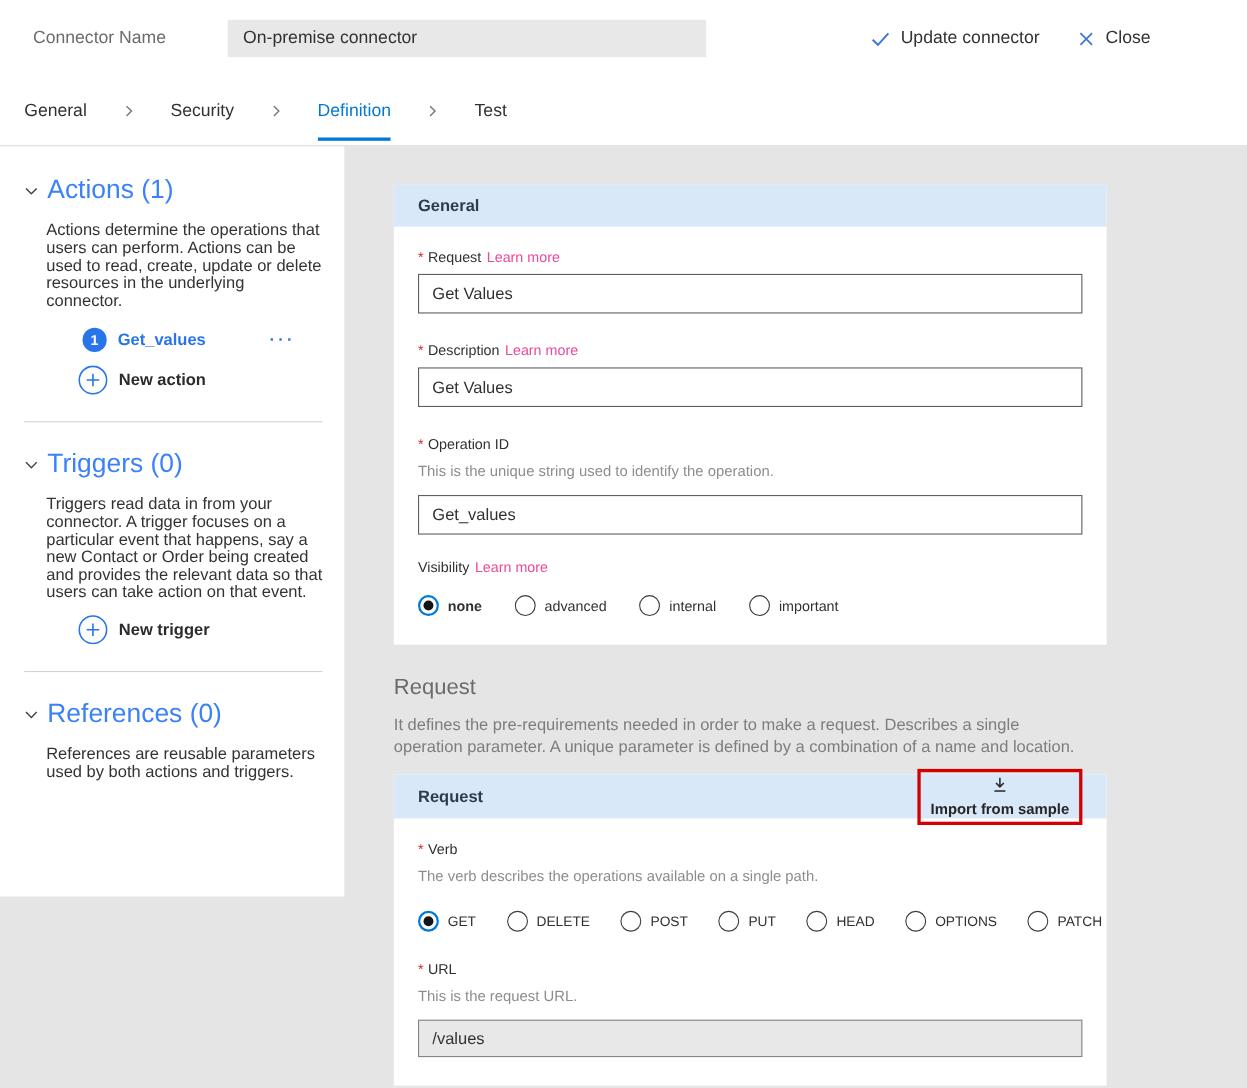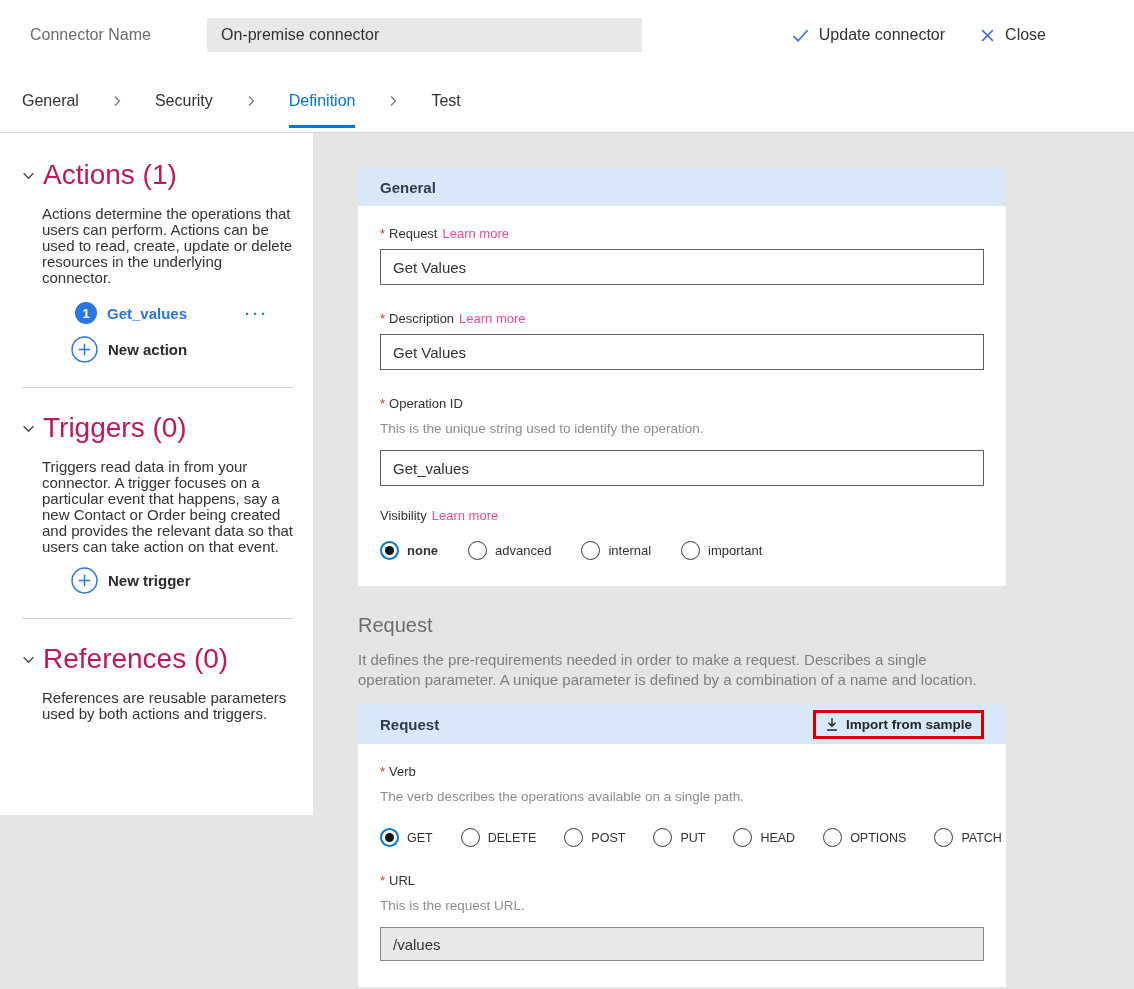--- a/index.html
+++ b/index.html
@@ -22,21 +22,21 @@
   .tab.active { color:#0078d4; }
   .tab.active::after { content:''; position:absolute; left:0; right:0; bottom:4px; height:3px; background:#0078d4; }
   .tab-sep { display:flex; align-items:center; color:#777; }
 
   
   .page-bg { position:relative; height:856px; background:#e5e5e5; overflow:hidden; }
 
   
   .sidebar { position:absolute; left:0; top:0; width:313px; height:682px; background:#fff; padding:26px 20px 0 22px; }
   .side-title-row { display:flex; align-items:center; gap:8px; cursor:pointer; margin-bottom:15px; }
-  .side-title { font-size:28px; color:#be185d; }
+  .side-title { font-size:24px; color:#3b82f6; }
   .side-desc { margin-left:20px; font-size:15px; line-height:16px; color:#333; }
   .side-row { display:flex; align-items:center; margin:16px 0 0 53px; gap:10px; }
   .badge { width:22px; height:22px; border-radius:50%; background:#2775e8; color:#fff; font-size:13px; font-weight:bold;
     display:flex; align-items:center; justify-content:center; flex:none; }
   .action-link { color:#2775e8; font-weight:bold; font-size:15px; text-decoration:none; cursor:pointer; }
   .ellipsis { margin-left:auto; margin-right:24px; color:#2775e8; font-size:15px; font-weight:bold; letter-spacing:3px; cursor:pointer; }
   .new-row { display:flex; align-items:center; gap:10px; margin:12px 0 0 49px; cursor:pointer; }
   .new-label { font-size:15px; font-weight:bold; color:#2b2b2b; }
   .side-divider { border:none; border-top:1px solid #d2d2d2; margin:24px 0 24px 0; }
 
@@ -65,21 +65,21 @@
   .radio-label.sel { font-weight:bold; }
   .verb-label { font-size:12.5px; }
 
   .request-intro { margin-top:28px; width:630px; }
   .request-intro h2 { font-size:20px; font-weight:400; color:#6b6b6b; margin-bottom:13px; }
   .request-intro p { font-size:15px; line-height:20px; color:#7d7d7d; }
 
   .request-card { margin-top:14px; }
   .request-card .card-header { height:40px; justify-content:space-between; }
   .import-btn { display:flex; align-items:center; gap:7px; background:transparent; border:3px solid #d40000;
-    padding:4px 9px; cursor:pointer; font-family:"Liberation Sans",sans-serif; font-size:13.5px; font-weight:bold; color:#252525; }
+    padding:4px 9px; cursor:pointer; font-family:"Liberation Sans",sans-serif; font-size:13.5px; font-weight:bold; color:#252525;flex-direction:column; }
   .url-input { width:100%; height:34px; background:#e8e8e8; border:1px solid #858585; padding:0 12px; font-size:15px;
     color:#323130; font-family:"Liberation Sans",sans-serif; outline:none; }
   .icon { display:inline-flex; align-items:center; justify-content:center; }
 </style>
 </head>
 <body>
 
 <div class="screen">
 
   <header class="topbar">

